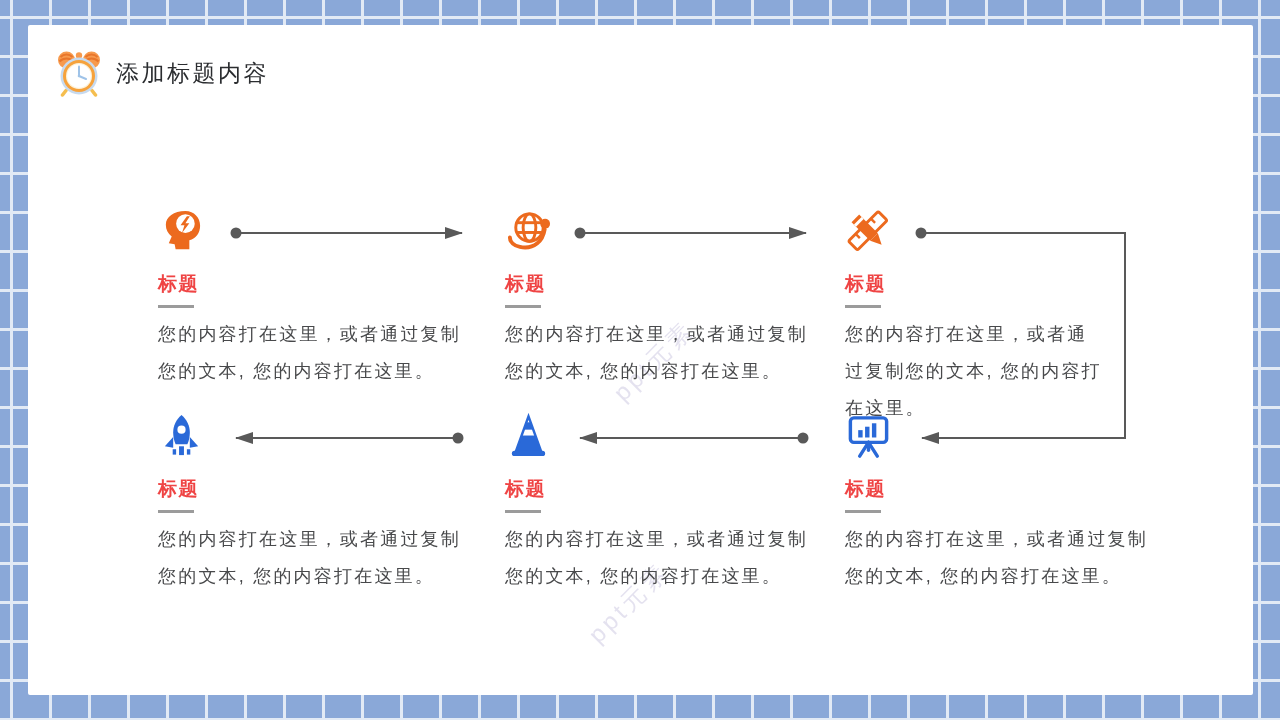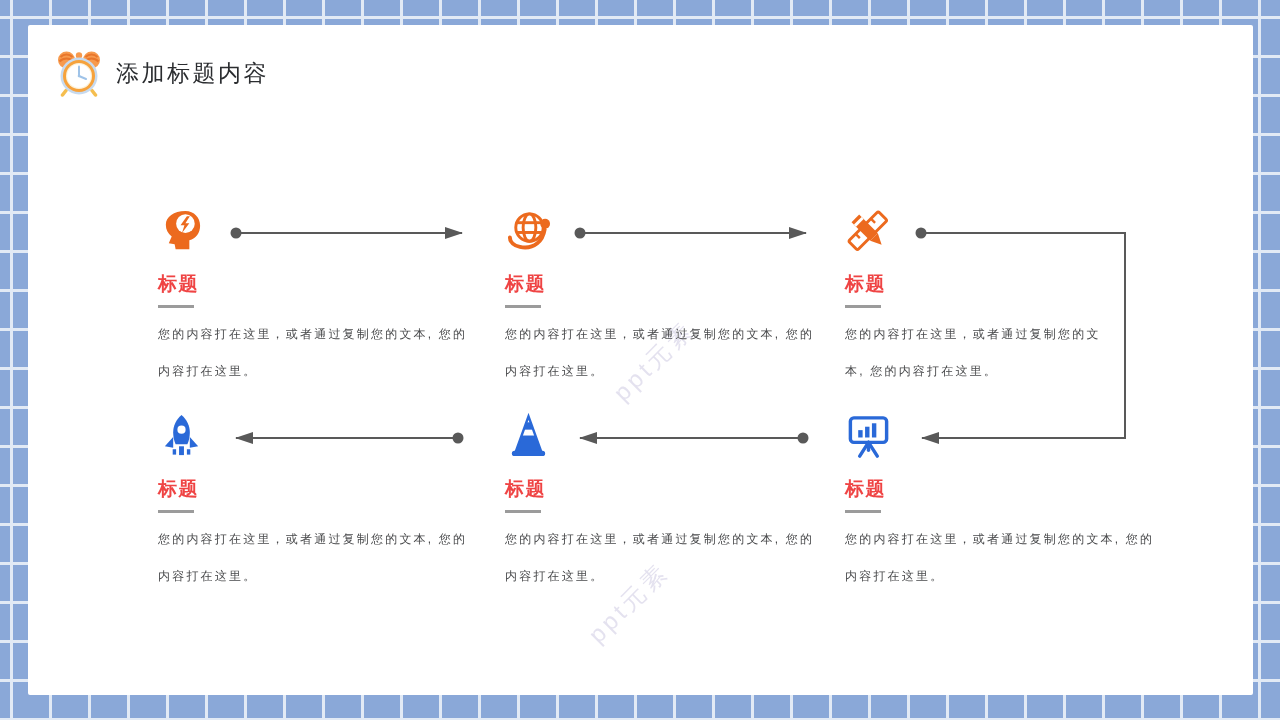--- a/index.html
+++ b/index.html
@@ -19,21 +19,21 @@
   }
   .header{position:absolute;left:27px;top:24px;display:flex;align-items:center;gap:13px;}
   .header .clock{width:48px;height:48px;flex:0 0 auto;}
   .header .htitle{
     font-size:23px;color:#2B2D30;letter-spacing:2.5px;font-weight:500;white-space:nowrap;
   }
   .item{position:absolute;}
   .item .icon{width:47px;height:47px;}
   .item .ititle{margin-top:13px;font-size:19px;font-weight:700;color:#ef4444;letter-spacing:1.5px;line-height:24px;}
   .item .divider{margin-top:9px;width:36px;height:3px;background:#9B9B9B;}
-  .item .body{margin-top:8px;font-size:12px;line-height:37px;letter-spacing:2.2px;color:#48494B;}
+  .item .body{margin-top:8px;font-size:18px;line-height:37px;letter-spacing:2.2px;color:#48494B;}
   .w310{width:310px;}
   .w262{width:262px;}
   .arrows{position:absolute;left:0;top:0;pointer-events:none;}
   .watermark{
     position:absolute;color:#ADA6CF;opacity:.32;font-size:24px;letter-spacing:4px;
     transform:rotate(-45deg);transform-origin:center;white-space:nowrap;pointer-events:none;
   }
   .wm1{left:575px;top:320px;}
   .wm2{left:550px;top:562px;}
 </style>

